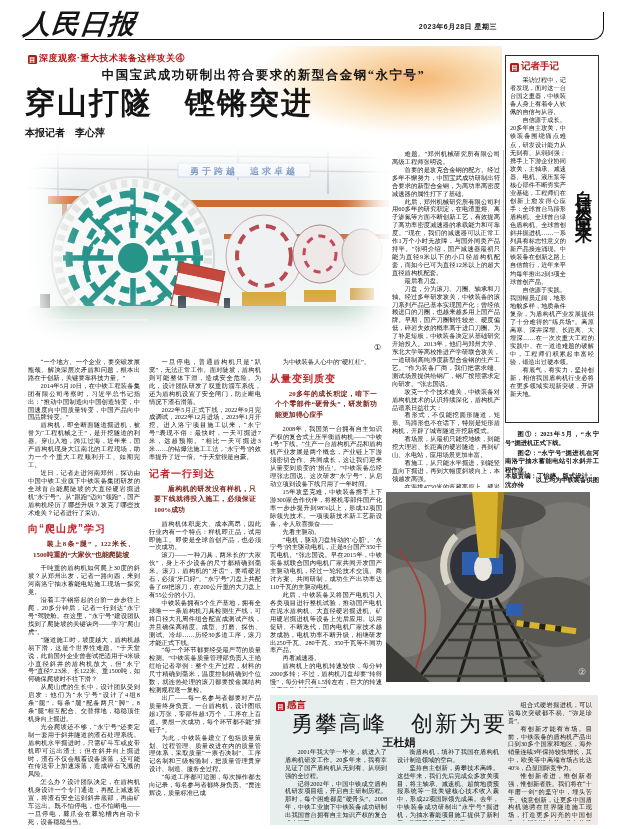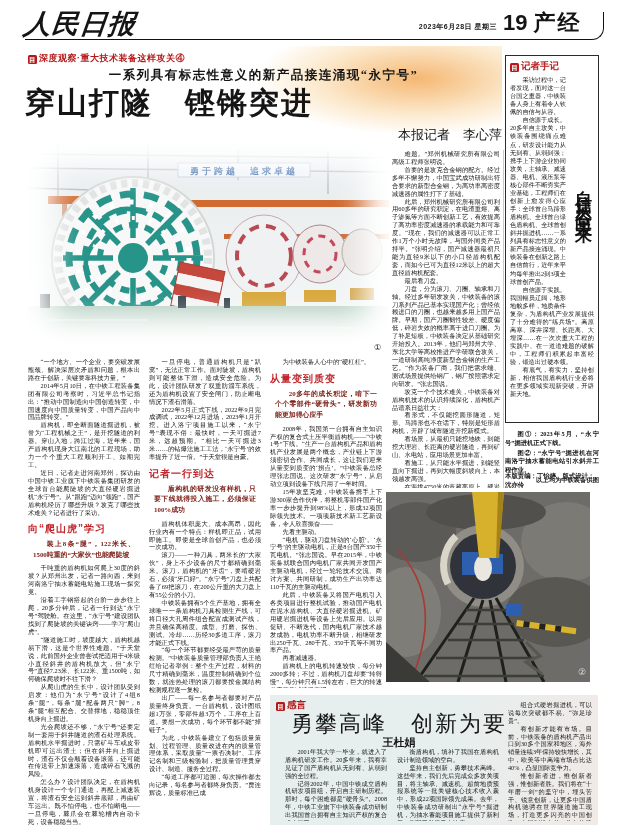--- a/index.html
+++ b/index.html
@@ -23,21 +23,21 @@
                    rgba(249,215,163,.55) 46%, rgba(255,255,255,0) 74%);}
   .kicker{left:28px;top:52px;font-size:9px;font-weight:bold;color:#b51a1a;
           font-family:"Liberation Sans", sans-serif;letter-spacing:.5px;}
   .micon{display:inline-block;width:9px;height:9px;background:#b51a1a;color:#fff;
          font-size:6.5px;line-height:9px;text-align:center;border-radius:1.5px;
          vertical-align:-1px;margin-right:2px;font-family:"Liberation Sans", sans-serif;}
   .subtitle{left:25px;top:67px;width:477px;text-align:center;font-size:12.5px;font-weight:bold;
             letter-spacing:1.5px;}
   .mtitle{left:25px;top:83px;width:477px;text-align:left;font-size:30px;font-weight:bold;
           font-family:"Liberation Sans", sans-serif;letter-spacing:2px;}
-  .byline{left:25px;top:126px;width:477px;text-align:right;font-size:13px;font-weight:normal;}
+  .byline{left:25px;top:126px;width:477px;text-align:left;font-size:10px;font-weight:bold;}
 
   
   .photo1{left:28px;top:144px;width:361px;height:202px;}
   .photo1 svg{display:block;}
   .photo1 .vig{position:absolute;inset:0;box-shadow:inset 0 0 30px 24px #ffffff;pointer-events:none;}
   .p1label{left:374px;top:343px;font-size:8px;color:#222;}
   .photo2{left:386px;top:492px;width:204px;height:190px;}
 
   
   .col{font-size:6.3px;line-height:1.26;text-align:justify;overflow:hidden;}
@@ -87,31 +87,27 @@
   .gyB{left:127px;top:53px;width:102px;height:73px;}
   .gyC{left:238px;top:6px;width:84px;height:120px;}
 </style>
 </head>
 <body>
 
 <div class="page">
 
   <div class="abs logo">人民日报</div>
   <div class="abs hdate">2023年6月28日  星期三</div>
-  <div class="abs folio">
-    <span>19</span>
-    <span class="sec">产经</span>
-  </div>
   <div class="abs hrule"></div>
 
   <div class="abs warm"></div>
   <div class="abs kicker">
     <span class="micon">目</span><span>深度观察·重大技术装备这样攻关④</span>
   </div>
-  <div class="abs subtitle">一系列具有标志性意义的新产品接连涌现“永宁号”</div>
+  <div class="abs subtitle">中国宝武成功研制出符合要求的新型合金钢“永宁号”</div>
   <div class="abs mtitle">穿山打隧　铿锵突进</div>
   <div class="abs byline">本报记者　李心萍</div>
 
   <div class="abs photo1">
     <svg width="361" height="202" viewBox="0 0 361 202">
       <defs>
         <linearGradient id="sky" x1="0" y1="0" x2="0" y2="1">
           <stop offset="0" stop-color="#e6ebed"></stop>
             <stop offset="1" stop-color="#f6f8f7"></stop>
         </linearGradient>

